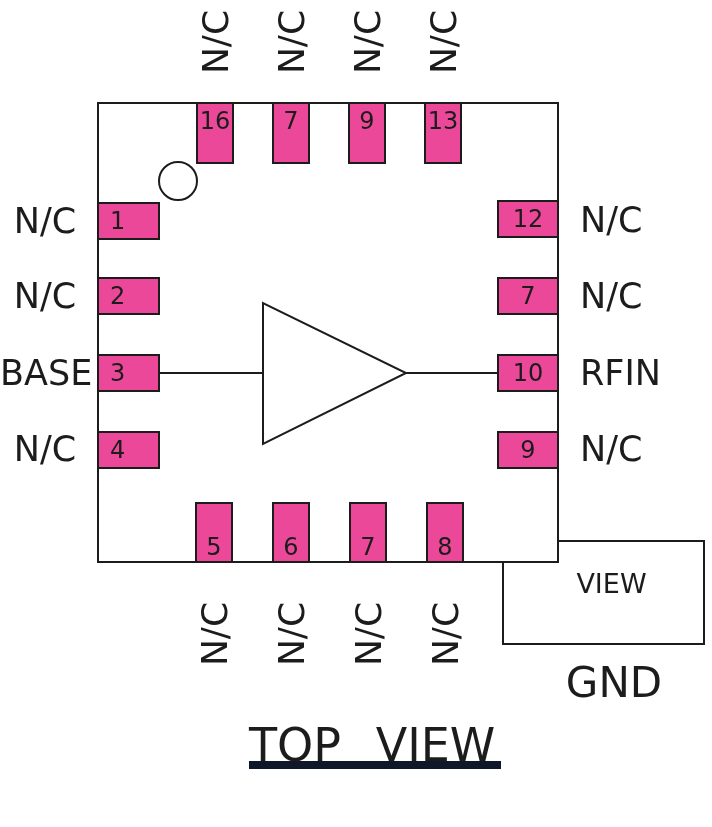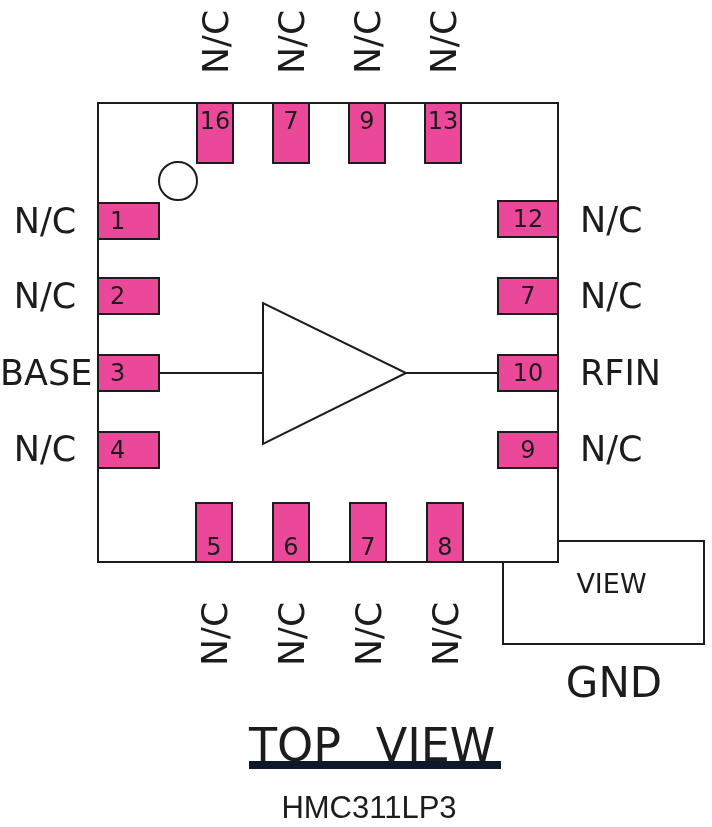--- a/index.html
+++ b/index.html
@@ -142,15 +142,14 @@
   <div class="rot-label" style="left:241px; top:584px">N/C</div>
   <div class="rot-label" style="left:318px; top:584px">N/C</div>
   <div class="rot-label" style="left:395px; top:584px">N/C</div>
 
   <div class="pkg-text">
     <div>VIEW</div>
   </div>
   <div class="gnd">GND</div>
 
   <div class="title">TOP VIEW</div>
-  <div class="part">HMC311LP3</div>
 
 </div>
 
 </body></html>

